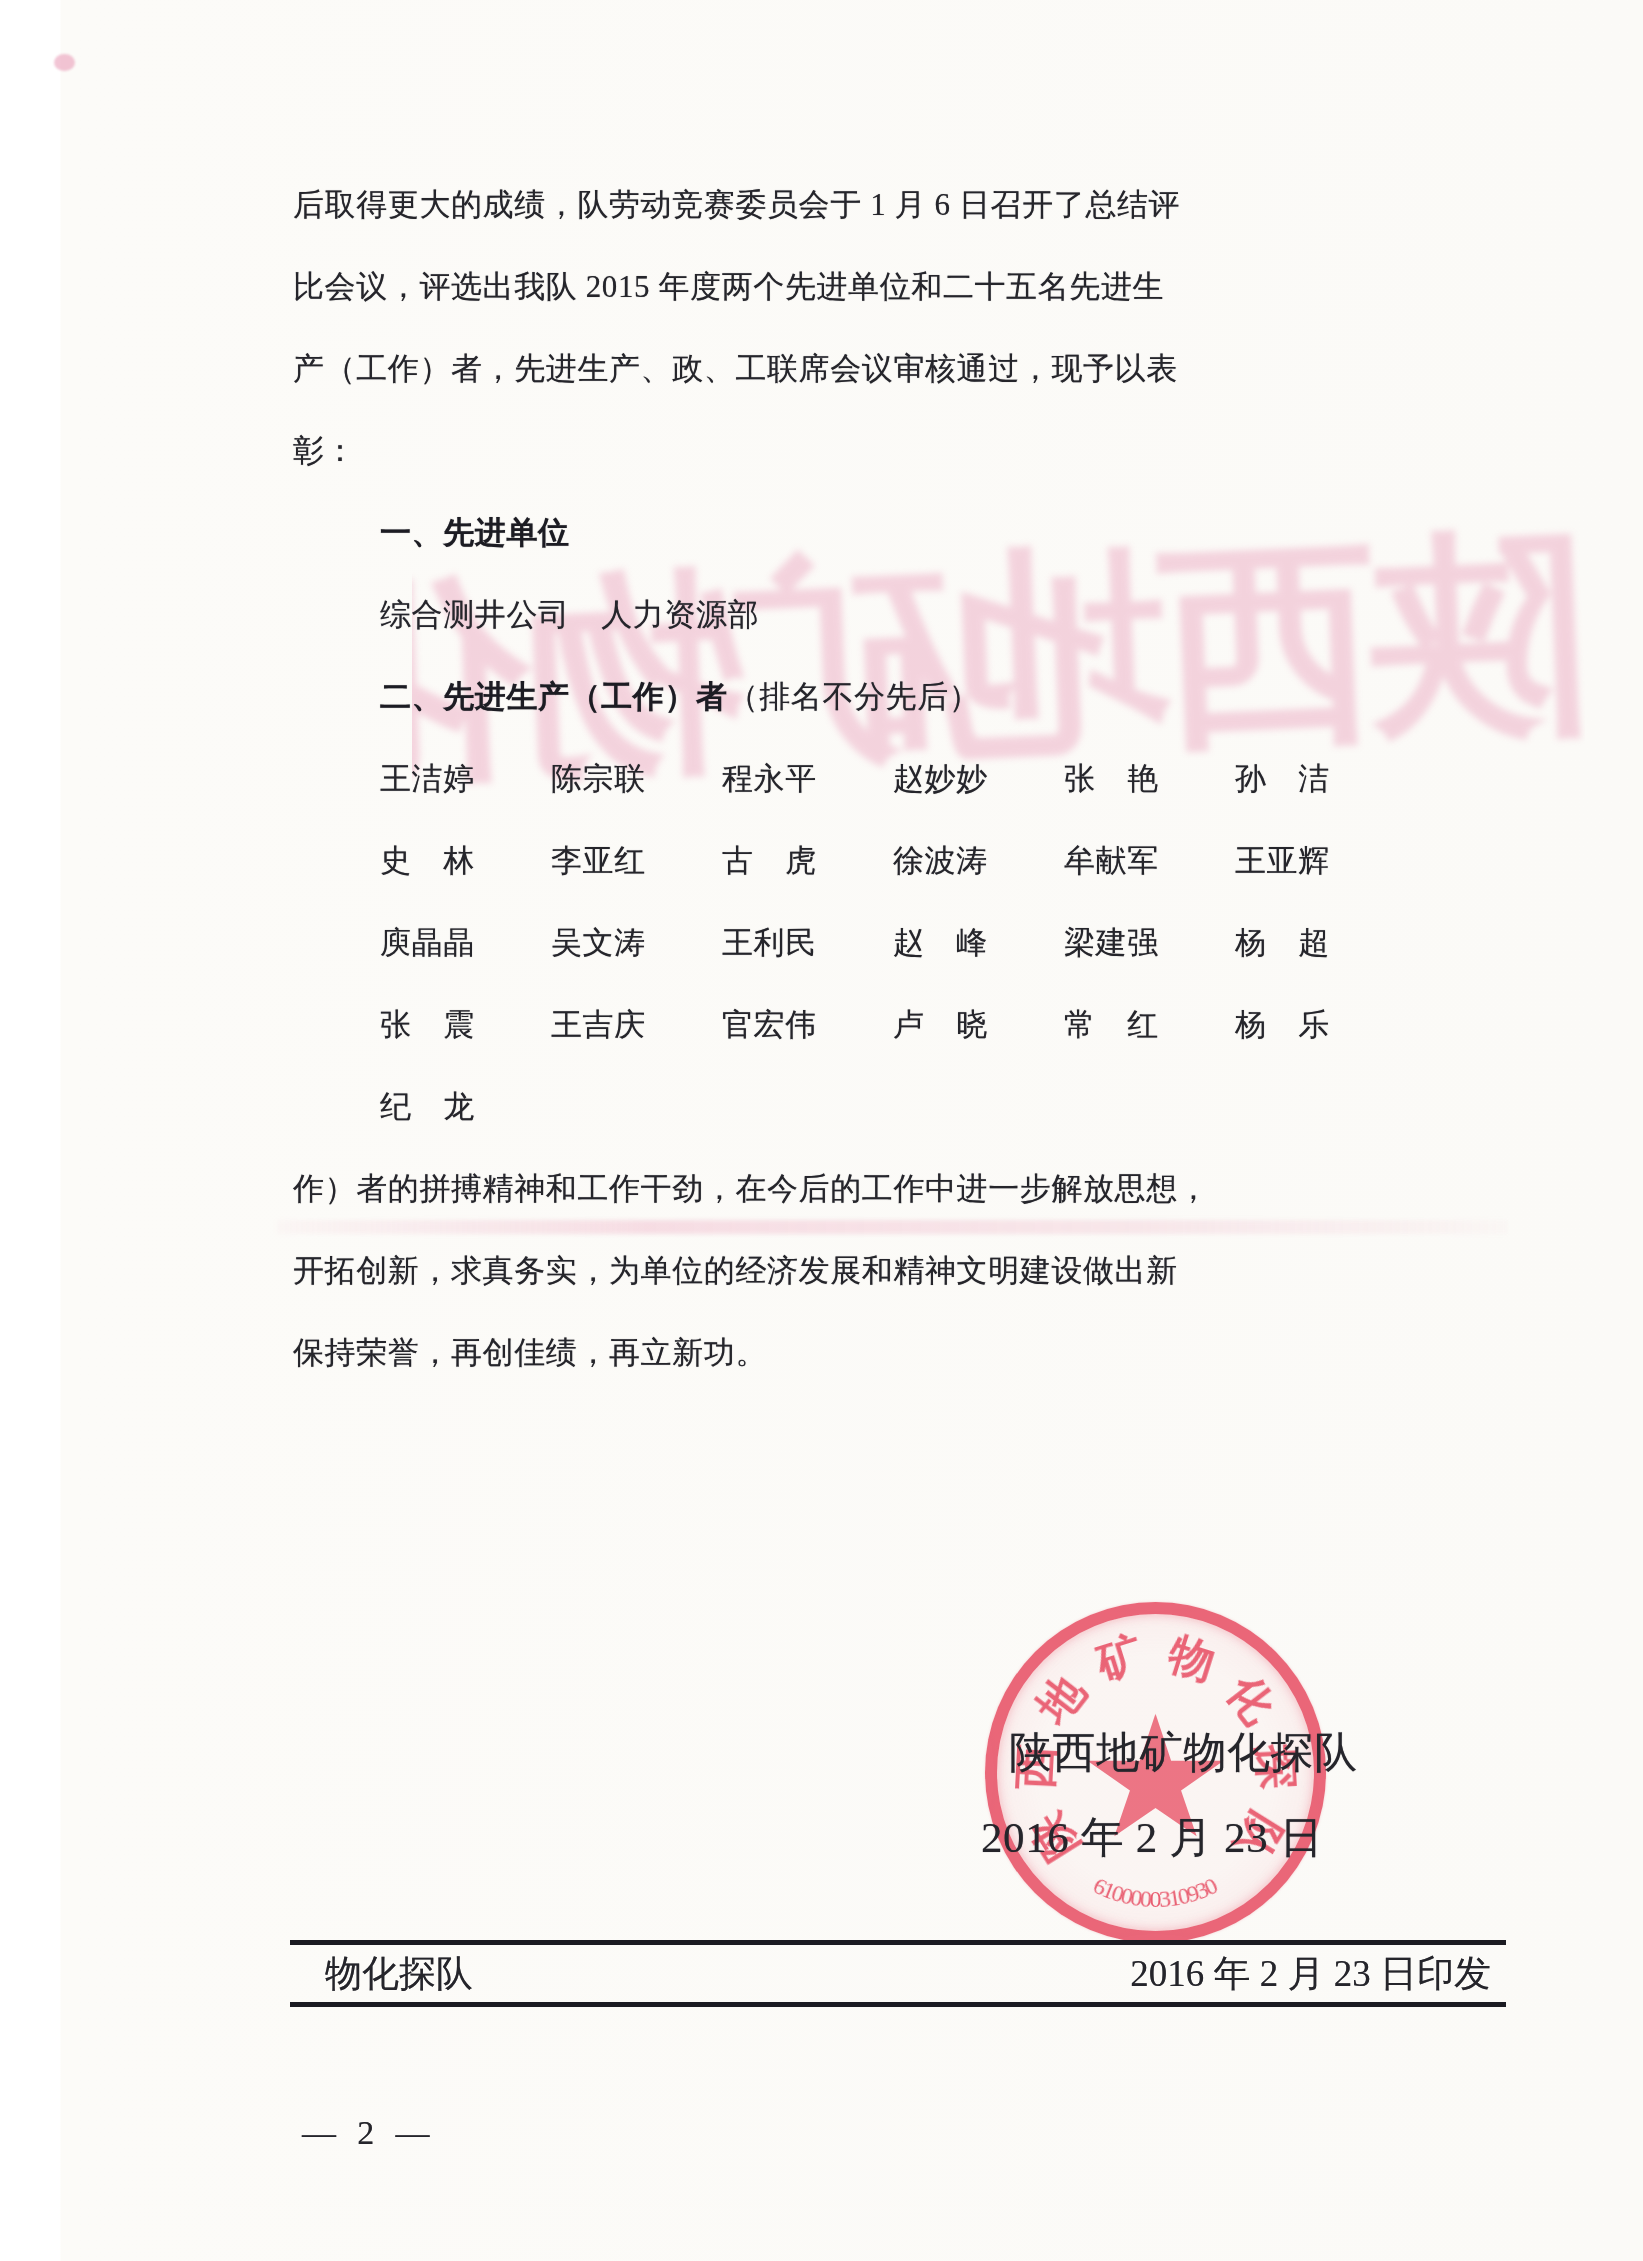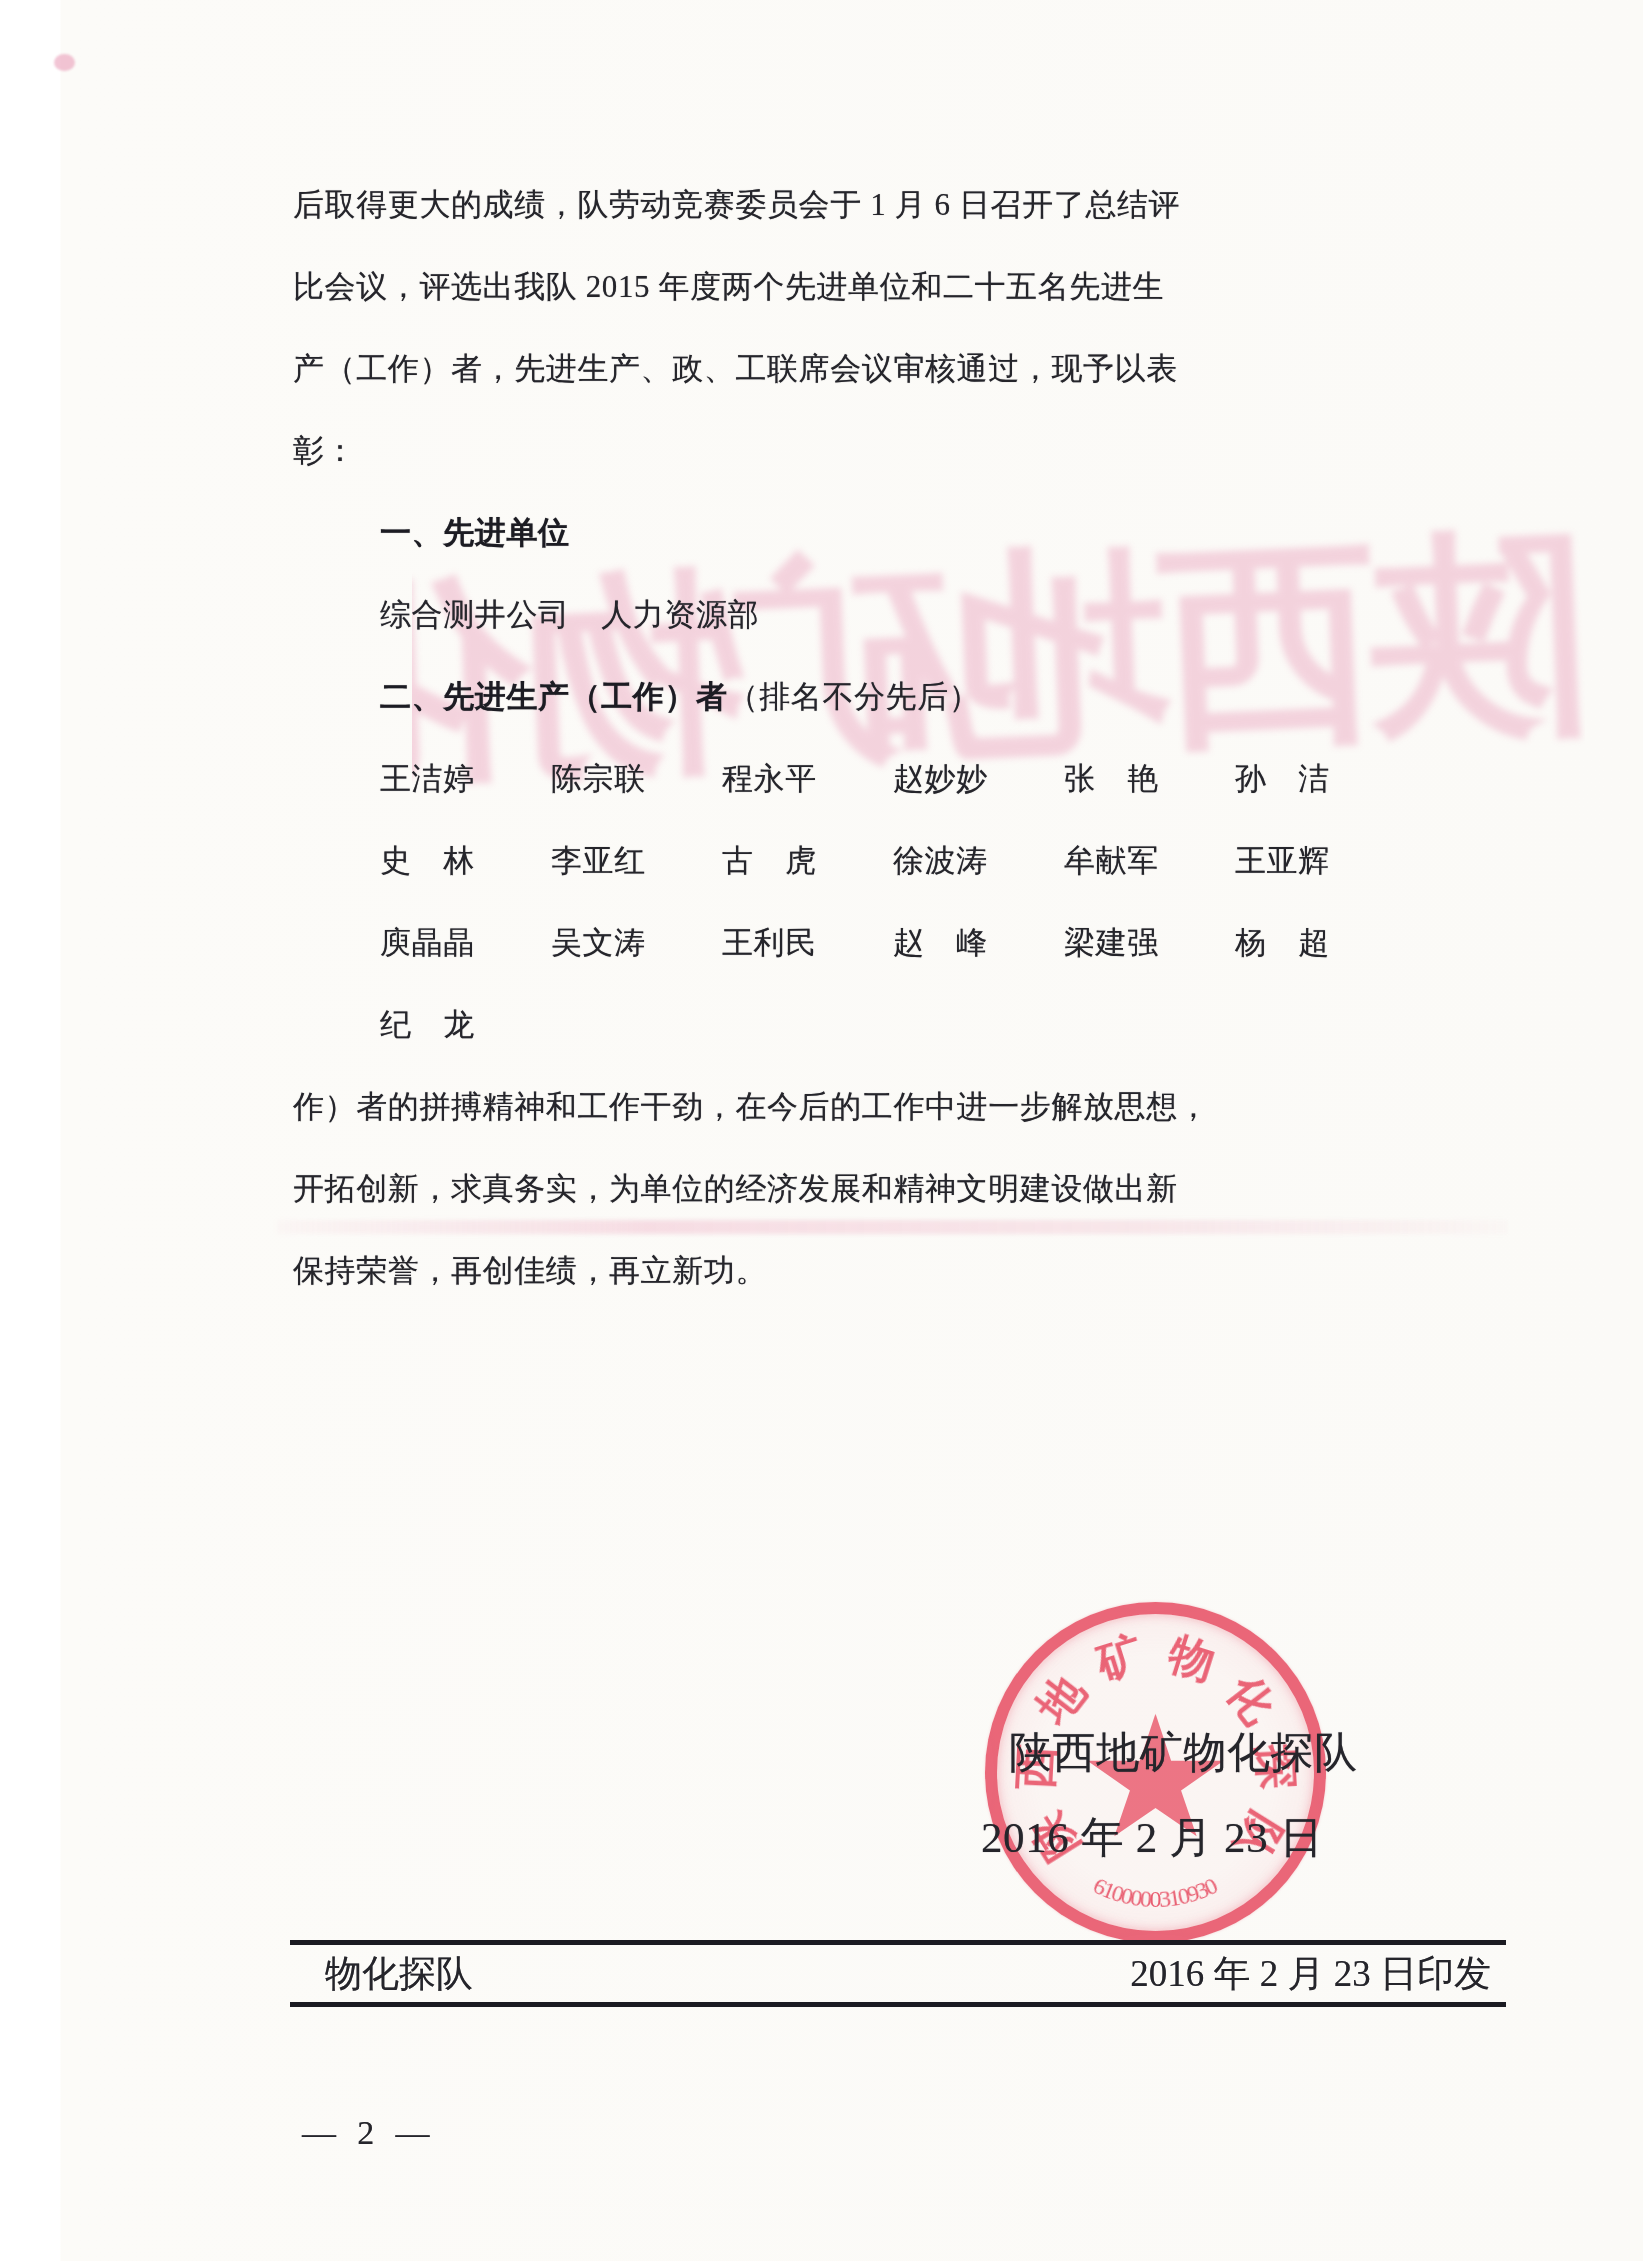--- a/index.html
+++ b/index.html
@@ -120,20 +120,21 @@
     <div class="line">彰：</div>
 
     <div class="line indent hd">一、先进单位</div>
     <div class="line indent">综合测井公司　人力资源部</div>
     <div class="line indent"><span class="hd">二、先进生产（工作）者</span><span>（排名不分先后）</span></div>
 
     <div id="name-rows">
         <div class="line indent name-row"><span class="name-cell">王洁婷</span><span class="name-cell">陈宗联</span><span class="name-cell">程永平</span><span class="name-cell">赵妙妙</span><span class="name-cell">张　艳</span><span class="name-cell">孙　洁</span></div>
         <div class="line indent name-row"><span class="name-cell">史　林</span><span class="name-cell">李亚红</span><span class="name-cell">古　虎</span><span class="name-cell">徐波涛</span><span class="name-cell">牟献军</span><span class="name-cell">王亚辉</span></div>
         <div class="line indent name-row"><span class="name-cell">庾晶晶</span><span class="name-cell">吴文涛</span><span class="name-cell">王利民</span><span class="name-cell">赵　峰</span><span class="name-cell">梁建强</span><span class="name-cell">杨　超</span></div>
+        <div class="line indent name-row"><span class="name-cell">张　震</span><span class="name-cell">王吉庆</span><span class="name-cell">官宏伟</span><span class="name-cell">卢　晓</span><span class="name-cell">常　红</span><span class="name-cell">杨　乐</span></div>
         <div class="line indent name-row"><span class="name-cell">纪　龙</span></div>
       </div>
 
     <div class="line">作）者的拼搏精神和工作干劲，在今后的工作中进一步解放思想，</div>
     <div class="line">开拓创新，求真务实，为单位的经济发展和精神文明建设做出新</div>
     <div class="line">保持荣誉，再创佳绩，再立新功。</div>
   </div>
 
   <div class="sig-org">陕西地矿物化探队</div>
   <div class="sig-date">2016 年 2 月 23 日</div>

